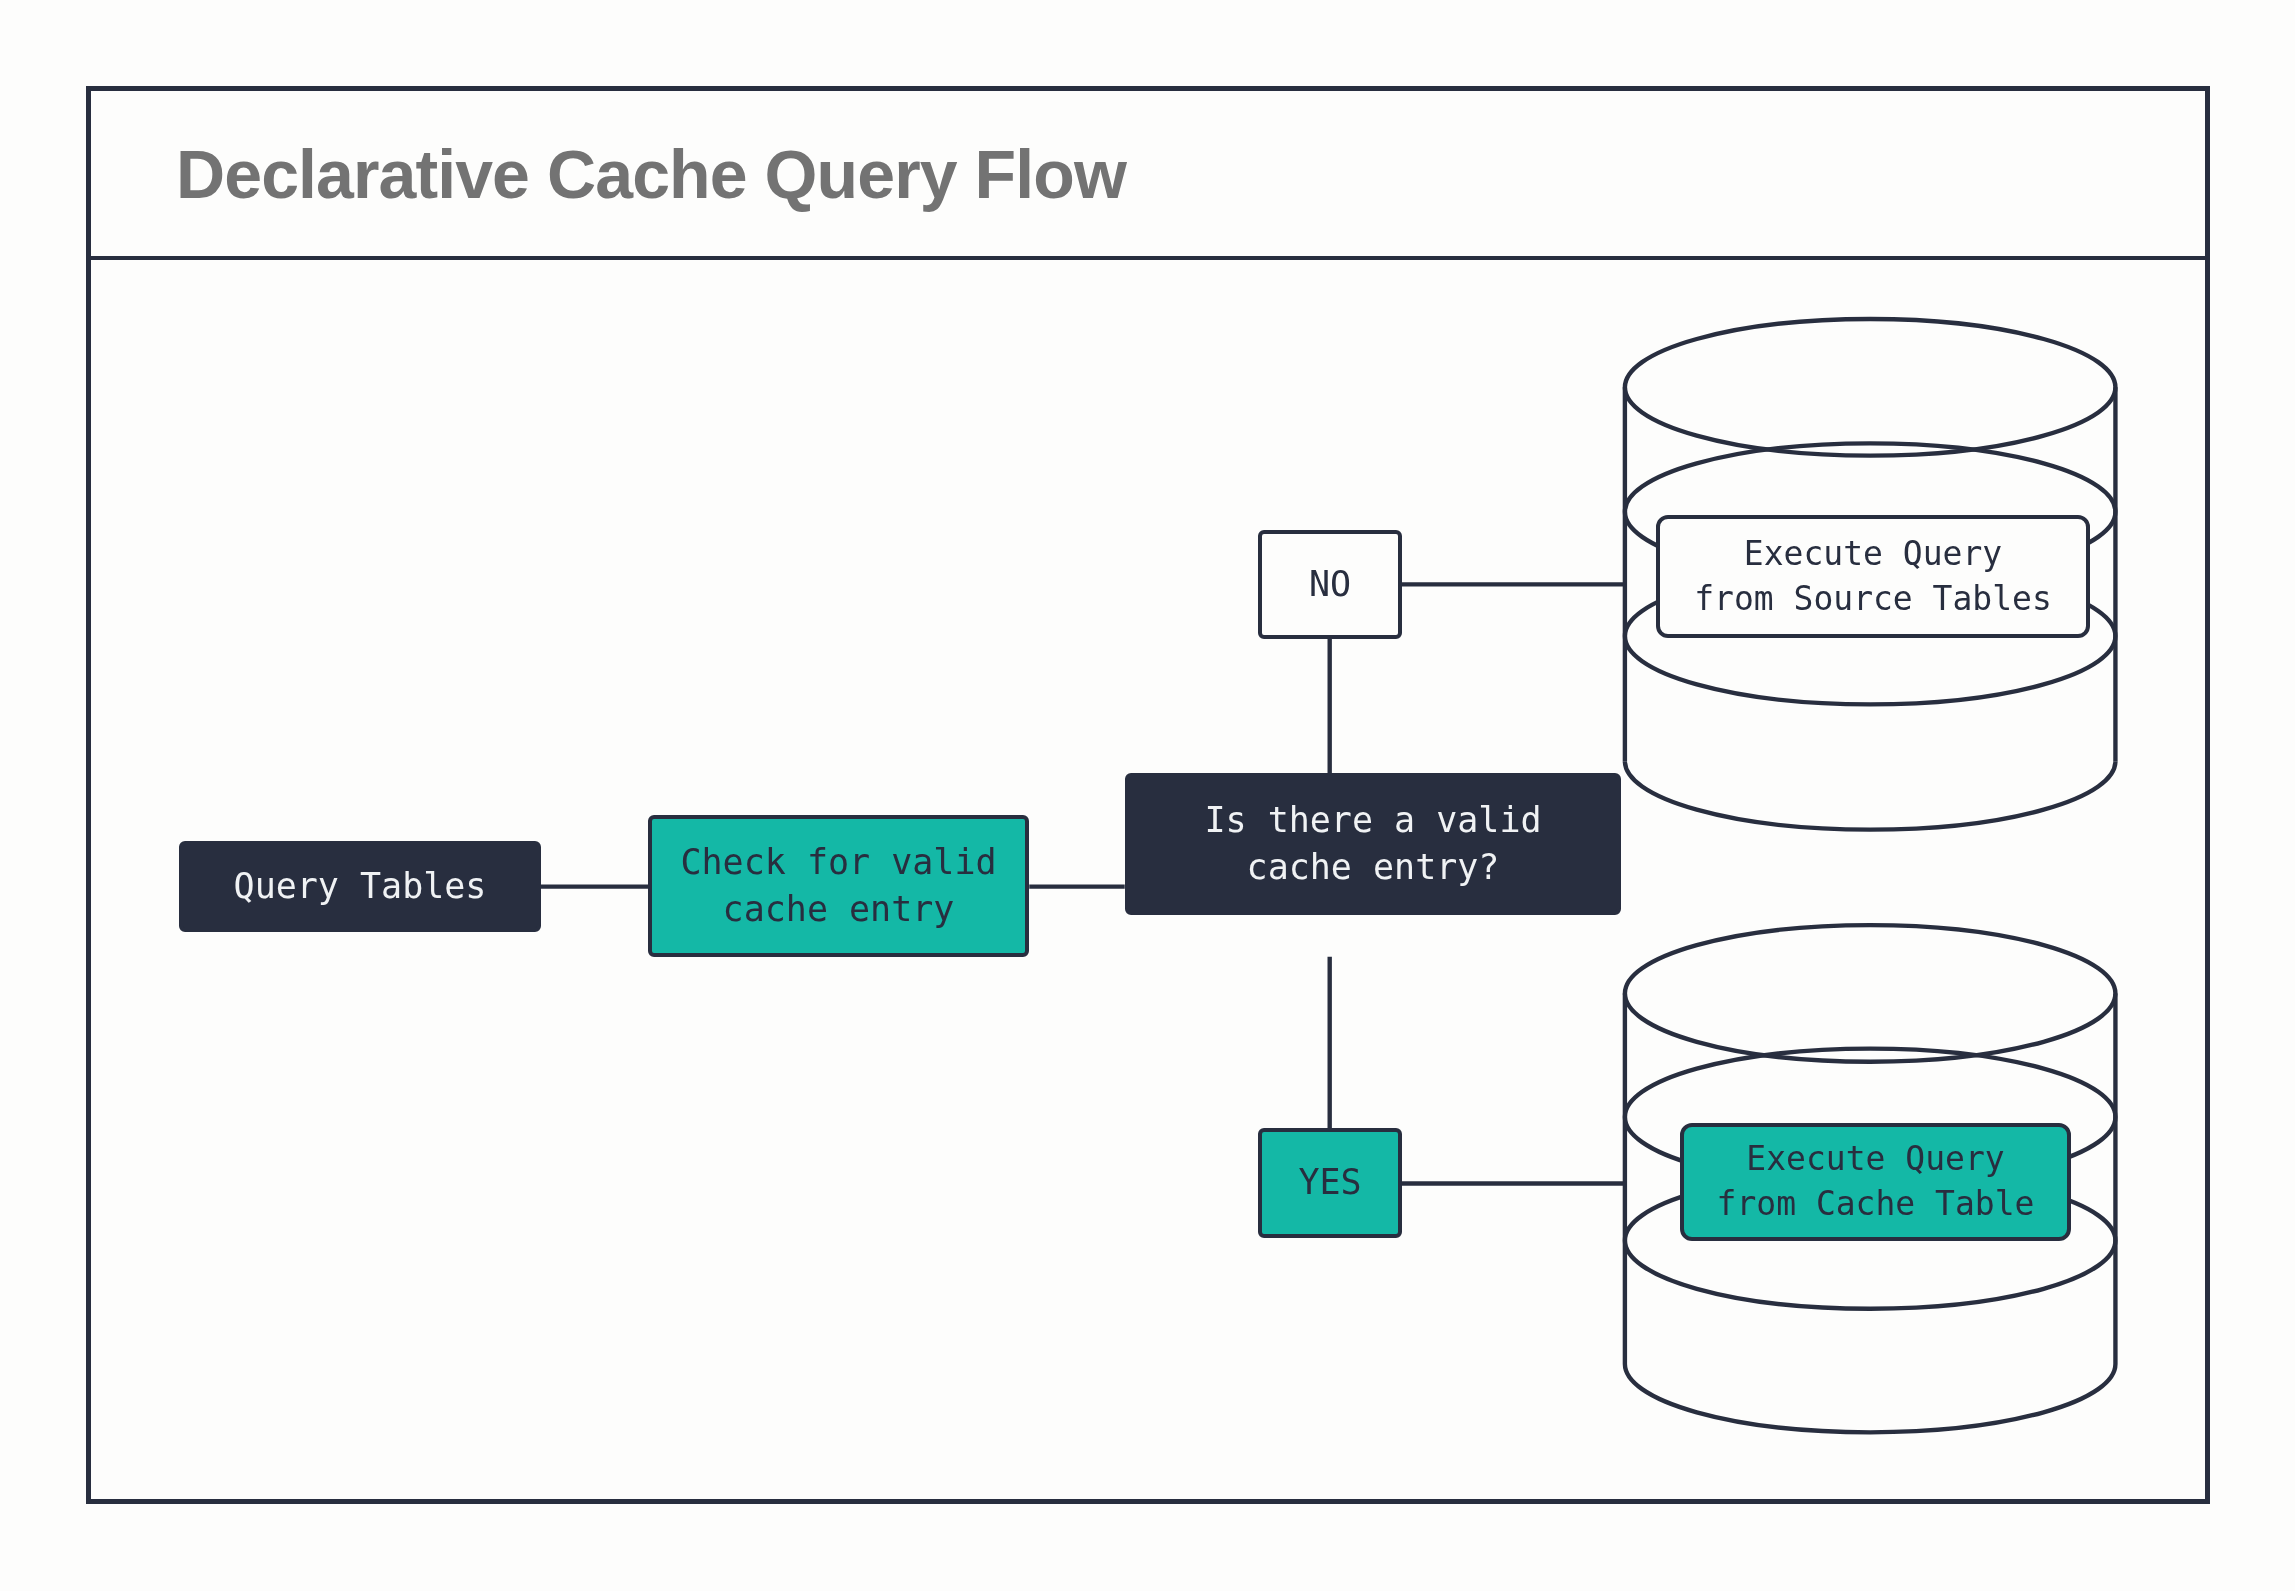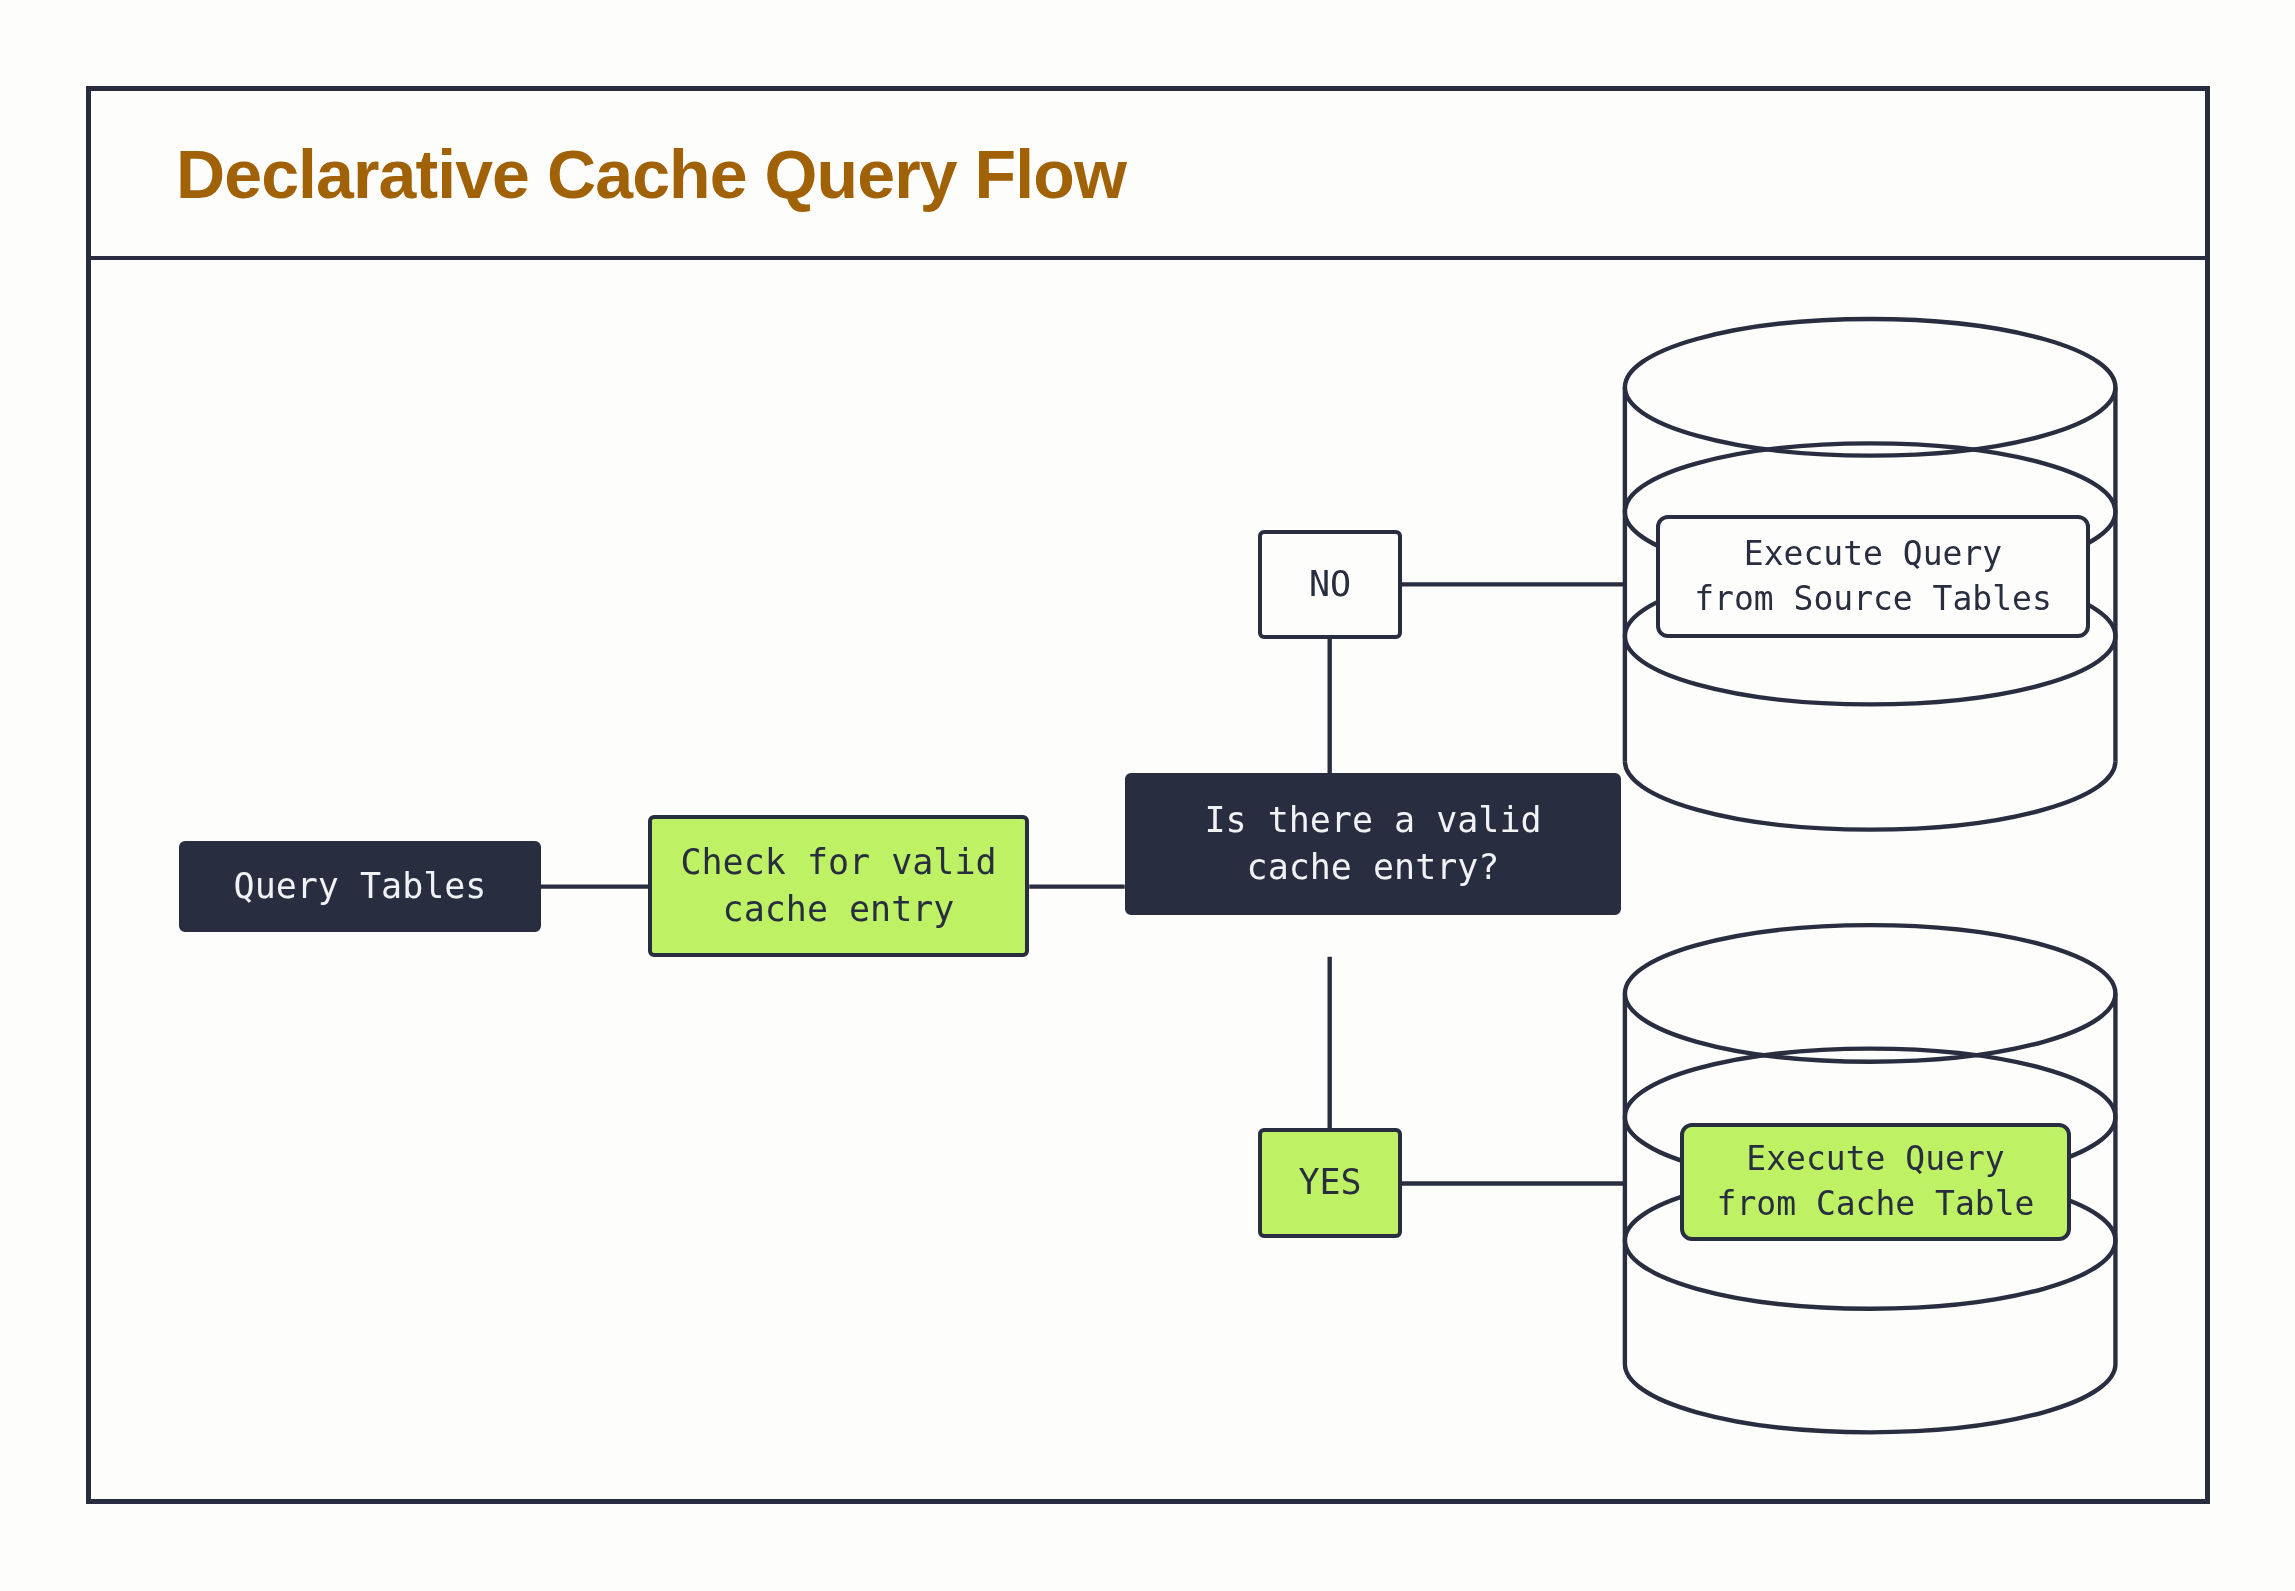--- a/index.html
+++ b/index.html
@@ -26,21 +26,21 @@
     box-sizing: border-box;
     display: flex;
     align-items: center;
   }
   .title {
     padding-left: 85px;
     font-family: "Liberation Sans", sans-serif;
     font-weight: 700;
     font-size: 68px;
     letter-spacing: -0.9px;
-    color: #a16207;
+    color: #737373;
   }
   .layer {
     position: absolute;
     left: 0; top: 0;
   }
   .node {
     position: absolute;
     box-sizing: border-box;
     display: flex;
     align-items: center;
@@ -50,21 +50,21 @@
     font-size: 35px;
     line-height: 1.35;
     border-radius: 6px;
   }
   .node.dark {
     background: #282e3f;
     color: #f0f2f4;
     border: 4.4px solid #282e3f;
   }
   .node.green {
-    background: #bef264;
+    background: #14b8a6;
     color: #282e3f;
     border: 4.4px solid #282e3f;
   }
   .node.white {
     background: #fdfdfc;
     color: #282e3f;
     border: 4.4px solid #282e3f;
   }
   .node.db-label { border-radius: 12px; }
 

